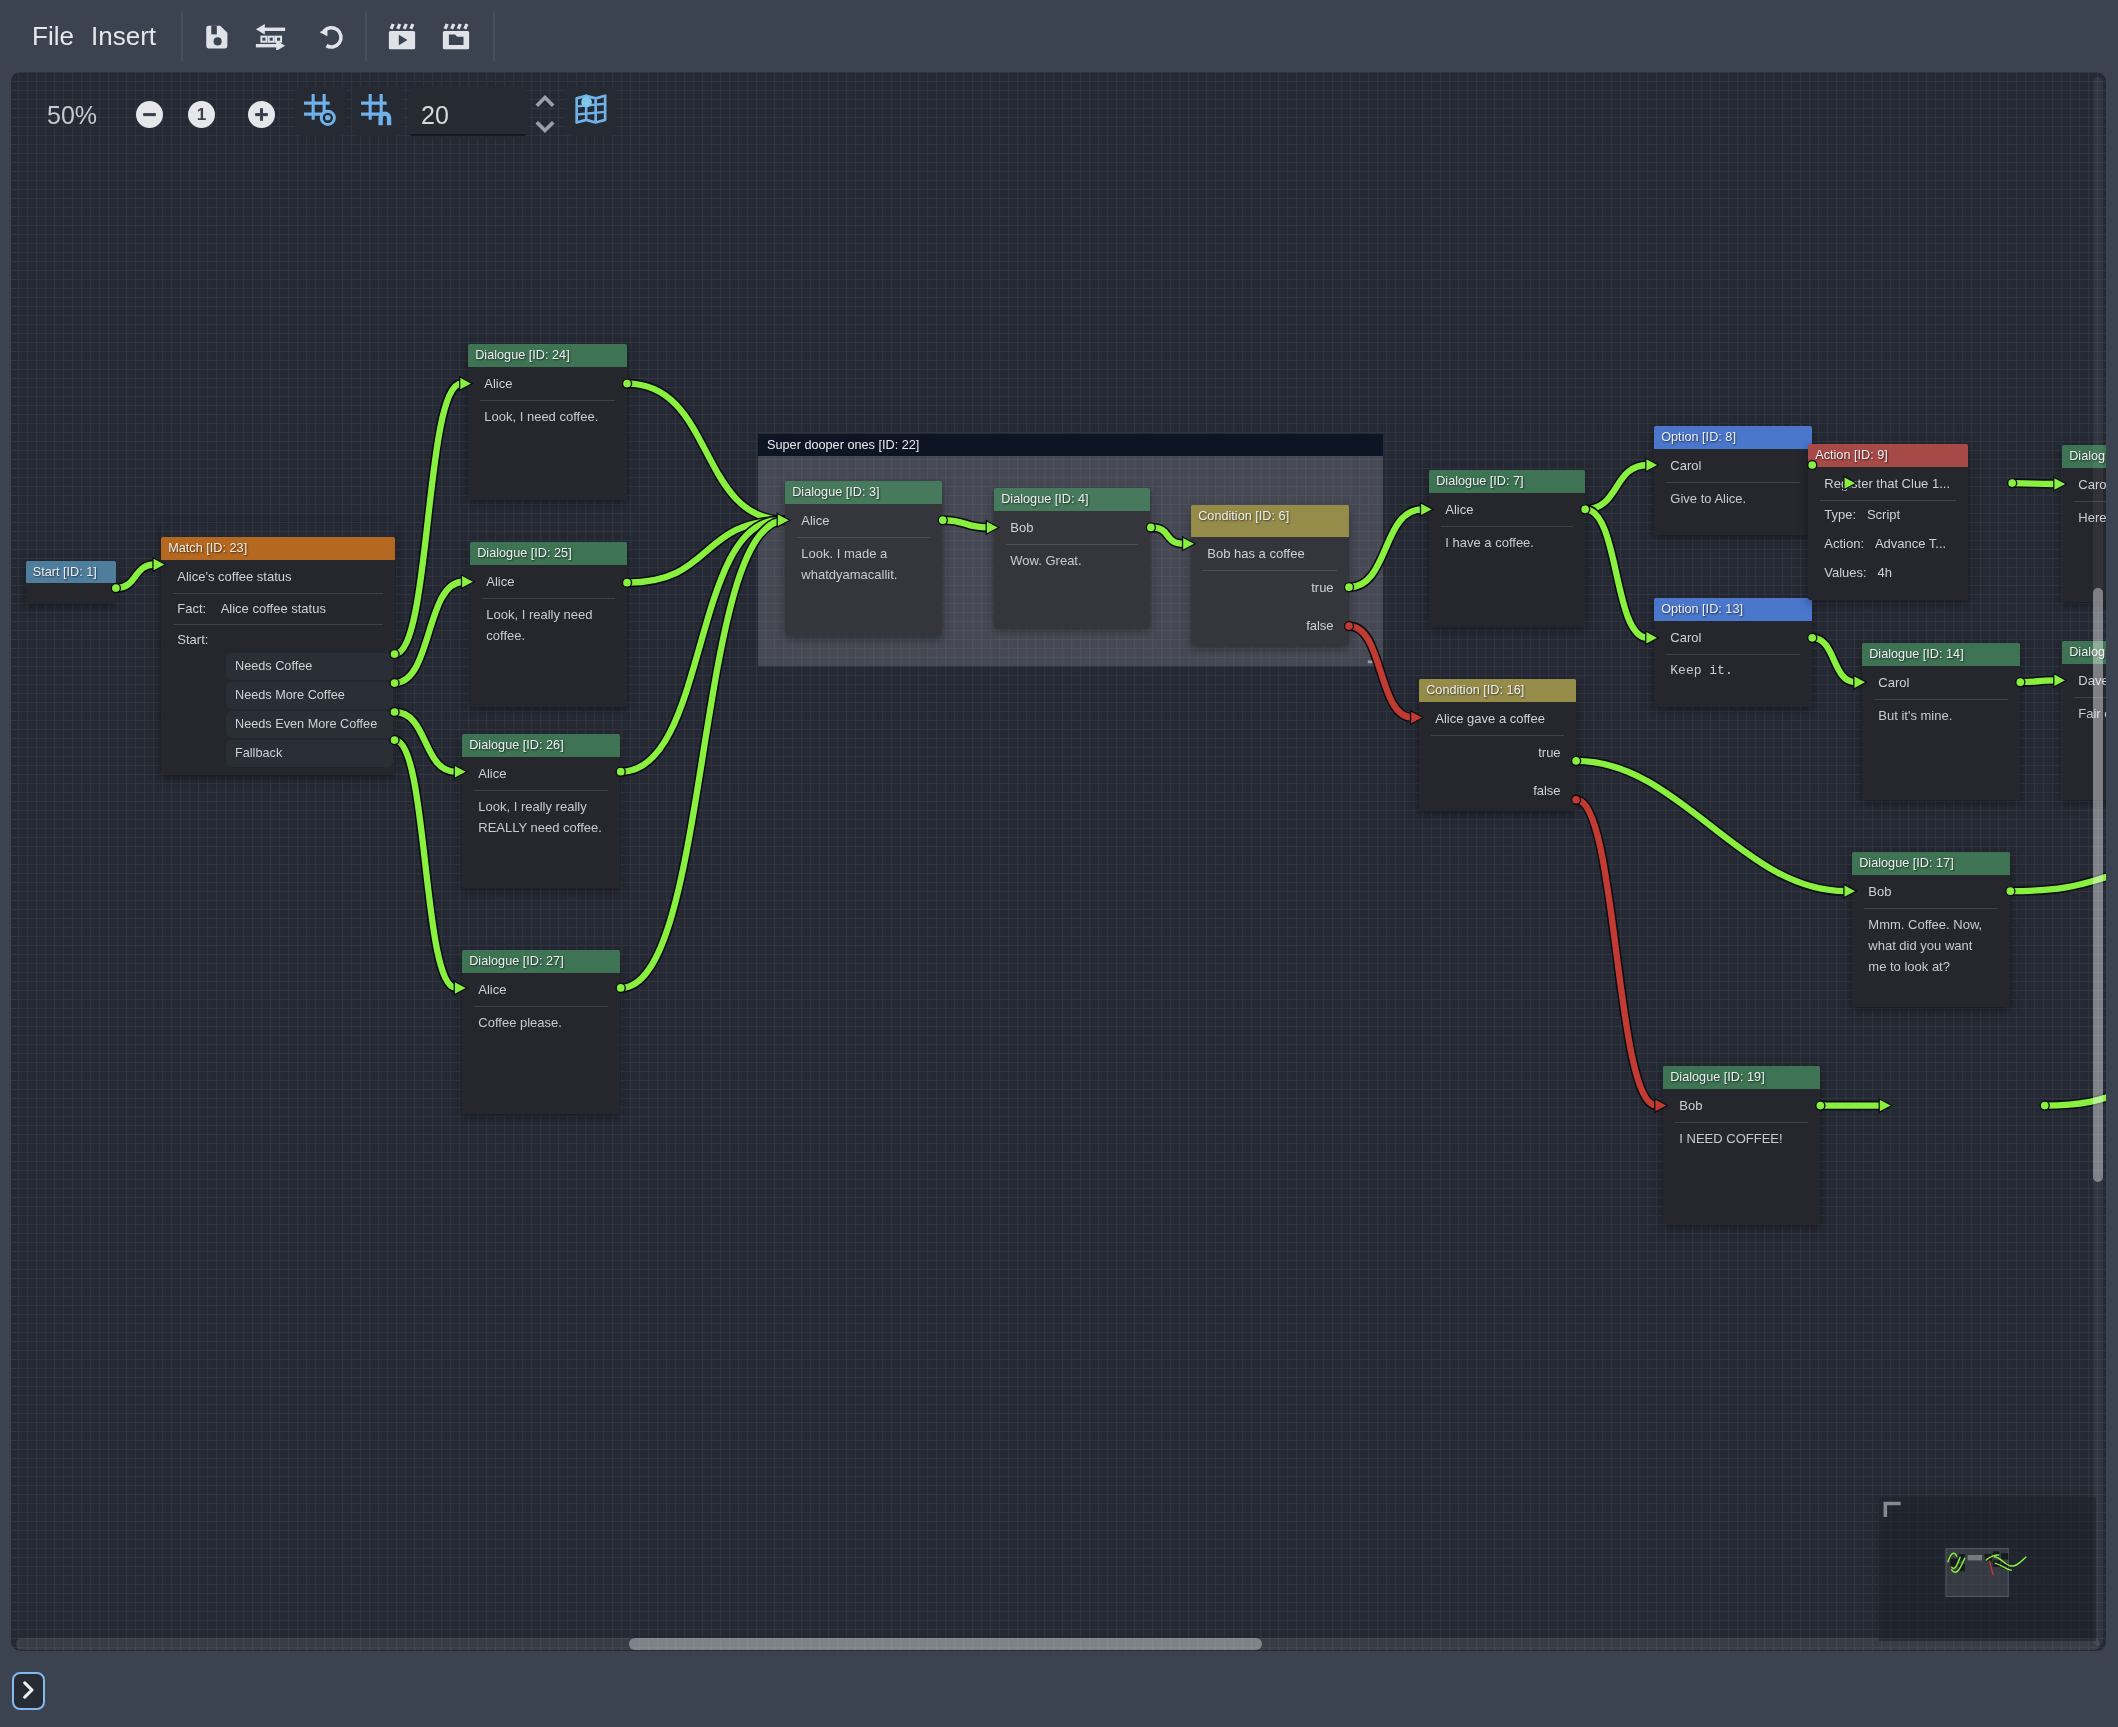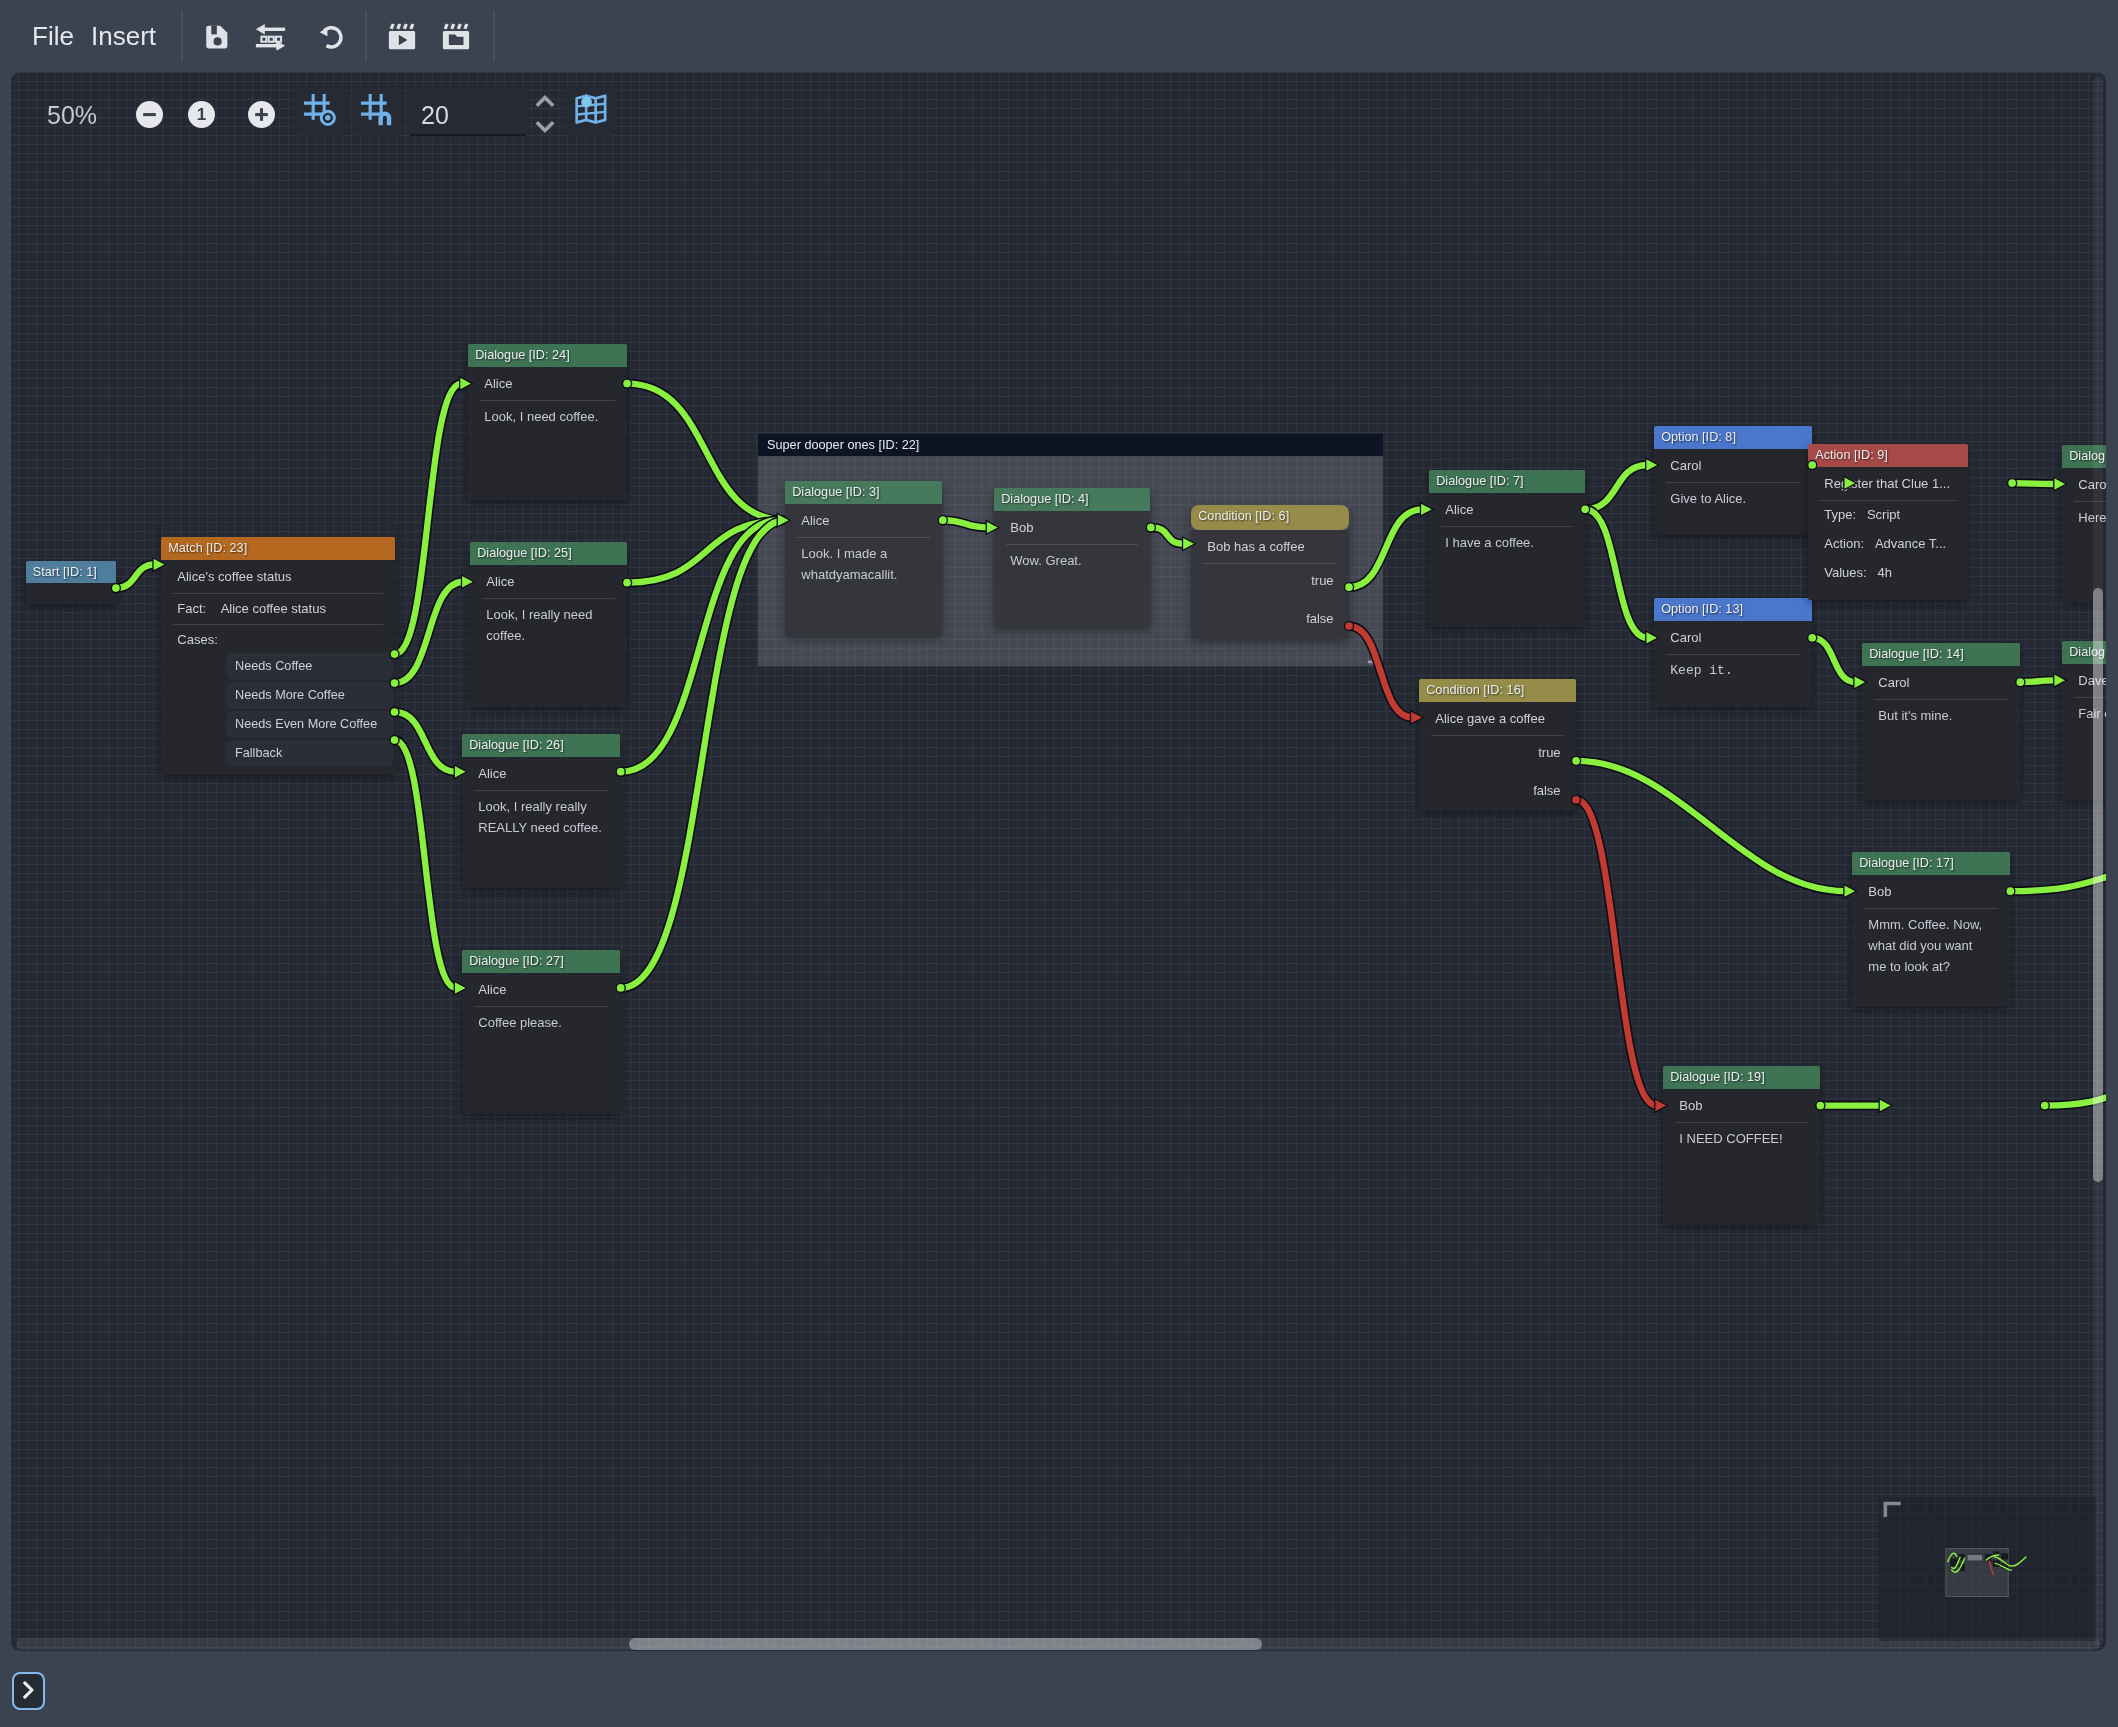--- a/index.html
+++ b/index.html
@@ -155,21 +155,21 @@
       <div class="nh" style="background:#4f7e9d;height:22px;line-height:22px;">Start [ID: 1]</div>
       <div class="nb" style="background:#25272d;height:21px;"></div>
     </div>
     <div class="node" style="left:150px;top:452px;width:234px;">
       <div class="nh" style="background:#b5681f;height:22.6px;line-height:22.6px;margin-top:13px;">Match [ID: 23]</div>
       <div class="nb" style="background:#25272d;height:215px;">
         <div class="rn" style="height:33px;line-height:33px;">Alice's coffee status</div>
         <div class="sep"></div>
         <div class="rn" style="height:31px;line-height:31px;">Fact:&nbsp;&nbsp;&nbsp;&nbsp;Alice coffee status</div>
         <div class="sep"></div>
-        <div class="rn" style="height:29px;line-height:29px;">Cases:</div>
+        <div class="rn" style="height:29px;line-height:29px;">Start:</div>
         <div class="chip" style="top:93px;">Needs Coffee</div>
         <div class="chip" style="top:122px;">Needs More Coffee</div>
         <div class="chip" style="top:151px;">Needs Even More Coffee</div>
         <div class="chip" style="top:180px;">Fallback</div>
       </div>
     </div>
     <div class="node" style="left:457px;top:272px;width:159px;">
       <div class="nh" style="background:#3e7354;height:22.6px;line-height:22.6px;">Dialogue [ID: 24]</div>
       <div class="nb" style="background:#25272d;height:133px;">
         <div class="rn" style="height:33px;line-height:33px;">Alice</div>
@@ -211,21 +211,21 @@
     </div>
     <div class="node" style="left:983px;top:416px;width:156px;">
       <div class="nh" style="background:#47795c;height:22.6px;line-height:22.6px;">Dialogue [ID: 4]</div>
       <div class="nb" style="background:#34363c;height:117px;">
         <div class="rn" style="height:33px;line-height:33px;">Bob</div>
         <div class="sep"></div>
         <div class="rt" style="line-height:21px;">Wow. Great.</div>
       </div>
     </div>
     <div class="node" style="left:1180px;top:433px;width:158px;">
-      <div class="nh" style="background:#958c4a;height:25px;line-height:22.6px;border-radius:8px;">Condition [ID: 6]</div>
+      <div class="nh" style="background:#958c4a;height:32px;line-height:22.6px;">Condition [ID: 6]</div>
       <div class="nb" style="background:#34363c;height:109px;">
         <div class="rn" style="height:33px;line-height:33px;">Bob has a coffee</div>
         <div class="sep"></div>
         <div class="rr" style="height:34px;line-height:34px;">true</div>
         <div class="rr" style="height:42px;line-height:42px;">false</div>
       </div>
     </div>
     <div class="node" style="left:1418px;top:398px;width:156px;">
       <div class="nh" style="background:#3e7354;height:22.6px;line-height:22.6px;">Dialogue [ID: 7]</div>
       <div class="nb" style="background:#25272d;height:134px;">

